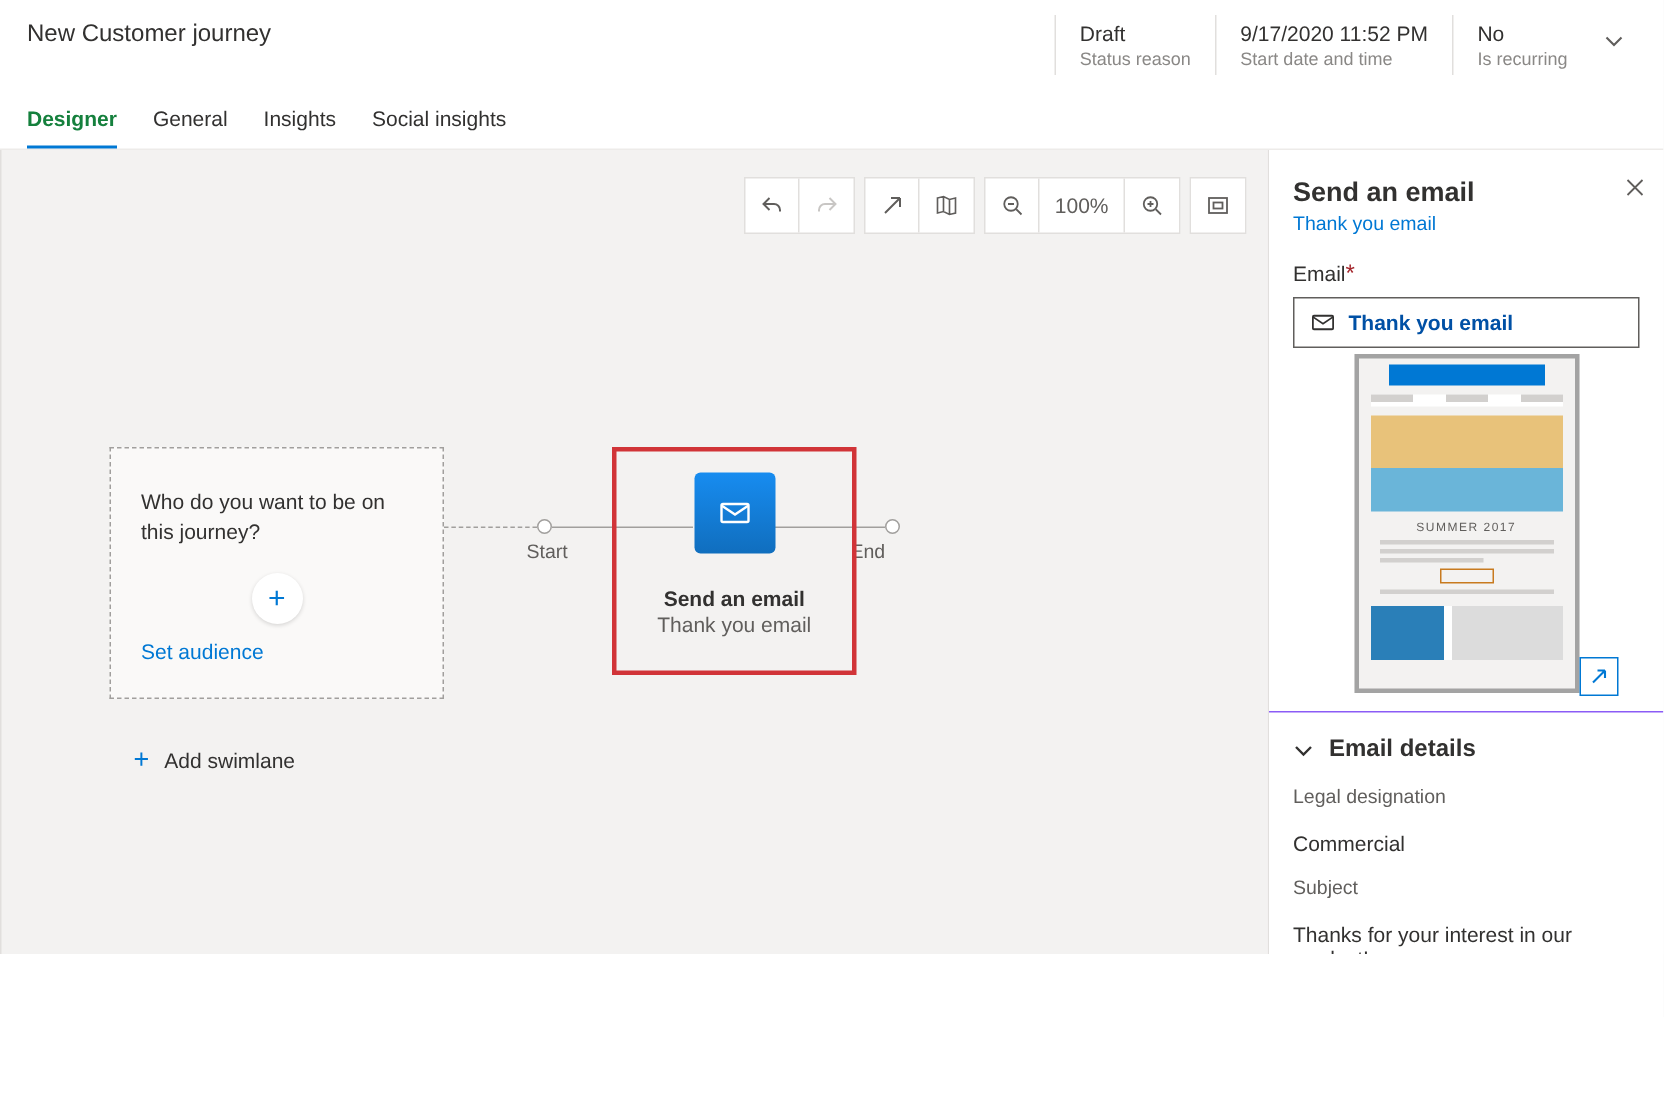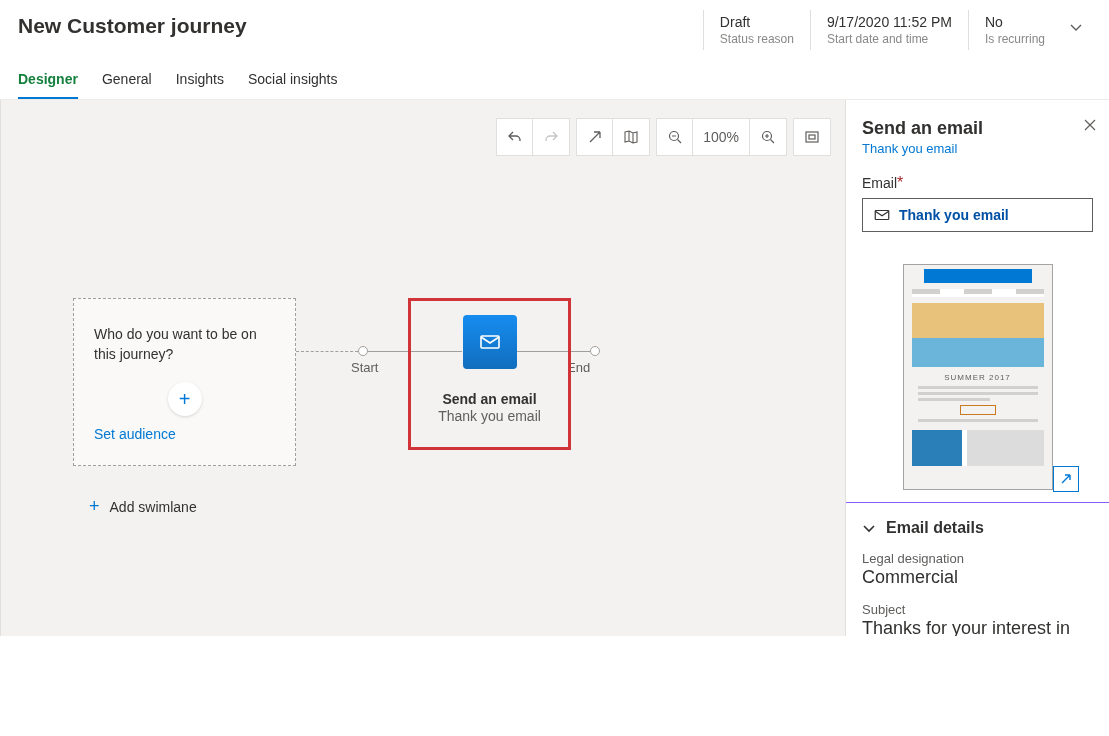--- a/index.html
+++ b/index.html
@@ -1,18 +1,18 @@
 <!DOCTYPE html>
 <html><head>
 <meta charset="utf-8">
 <style>
 html,body{margin:0;padding:0;font-family:"Segoe UI",Arial,sans-serif;color:#323130;background:#fff;width:1109px;height:736px;overflow:hidden}
 *{box-sizing:border-box}
 .hdr{display:flex;align-items:flex-start;padding:10px 18px 0;border-bottom:1px solid #fff}
-.title{font-size:21px;font-weight:700;flex:0 0 auto;padding-top:4px}
+.title{font-size:16px;font-weight:400;flex:0 0 auto;padding-top:4px}
 .spacer{flex:1}
 .meta{display:flex;align-items:flex-start;gap:0}
 .mcol{padding:4px 16px;border-left:1px solid #e1dfdd}
 .mcol .v{font-size:14px;color:#323130}
 .mcol .l{font-size:12px;color:#8a8886;margin-top:2px}
 .chev{padding:10px 8px;color:#605e5c}
 .tabs{display:flex;gap:24px;padding:20px 18px 0;border-bottom:1px solid #edebe9}
 .tab{font-size:14px;color:#323130;padding-bottom:10px;cursor:pointer}
 .tab.active{color:#15803d;border-bottom:2px solid #0078d4;font-weight:600}
 .body{display:flex;height:536px}
@@ -45,35 +45,35 @@
 
 .panel{width:264px;border-left:1px solid #e1dfdd;background:#fff;overflow:hidden}
 .phdr{padding:18px 16px 6px;position:relative}
 .pt{font-size:18px;font-weight:600}
 .ps{font-size:13px;color:#0078d4;margin-top:2px}
 .xcl{position:absolute;right:12px;top:18px;color:#605e5c;cursor:pointer}
 .sec{padding:12px 16px 4px}
 .flab{font-size:14px}.req{color:#a4262c}
 .fld{display:flex;align-items:center;gap:8px;border:1px solid #605e5c;padding:7px 10px;margin-top:6px}
 .fld .val{color:#0050a5;font-weight:600;font-size:14px}
-.prev{margin:32px auto 0;width:150px;height:226px;background:#f3f2f1;position:relative;border:1px solid #a3a3a3}
+.prev{margin:4px auto 0;width:150px;height:226px;background:#f3f2f1;position:relative;border:3px solid #a3a3a3}
 .prev .bar{height:14px;background:#0078d4;margin:4px 20px 0}
 .prev .row{height:8px;background:#fff;margin:6px 8px;display:flex;justify-content:space-between}
 .prev .row span{width:28px;height:5px;background:#d2d0ce}
 .prev .img1{margin:2px 8px;height:64px;background:linear-gradient(#e8c27a 0%,#e8c27a 55%,#6ab5d9 55%,#6ab5d9 100%)}
 .prev .tt{text-align:center;font-size:8px;color:#605e5c;margin-top:6px;letter-spacing:1px}
 .prev .lines{margin:4px 14px}
 .prev .lines div{height:3px;background:#d2d0ce;margin:3px 0}
 .prev .btn{width:36px;height:10px;border:1px solid #c87a1f;margin:4px auto}
 .prev .img2{margin:8px 8px 0;height:36px;background:linear-gradient(90deg,#2a7fb8 0 38%,#fff 38% 42%,#dcdcdc 42% 100%)}
 .expand{position:absolute;right:14px;bottom:6px;width:26px;height:26px;border:1px solid #0078d4;display:flex;align-items:center;justify-content:center;color:#0078d4;cursor:pointer}
 .det{border-top:1px solid #8b5cf6;padding:16px}
 .det-h{display:flex;align-items:center;gap:10px;font-weight:600;font-size:16px}
 .kv .k{font-size:13px;color:#605e5c;margin-top:14px}
-.kv .v{font-size:18px;color:#323130;margin-top:1px}
+.kv .v{font-size:14px;color:#323130;margin-top:16px}
 svg{display:block}
 .previewwrap{position:relative;padding-bottom:8px}
 </style>
 </head>
 <body>
 
 <div class="hdr">
   <div class="title">New Customer journey</div>
   <div class="spacer"></div>
   <div class="meta">

